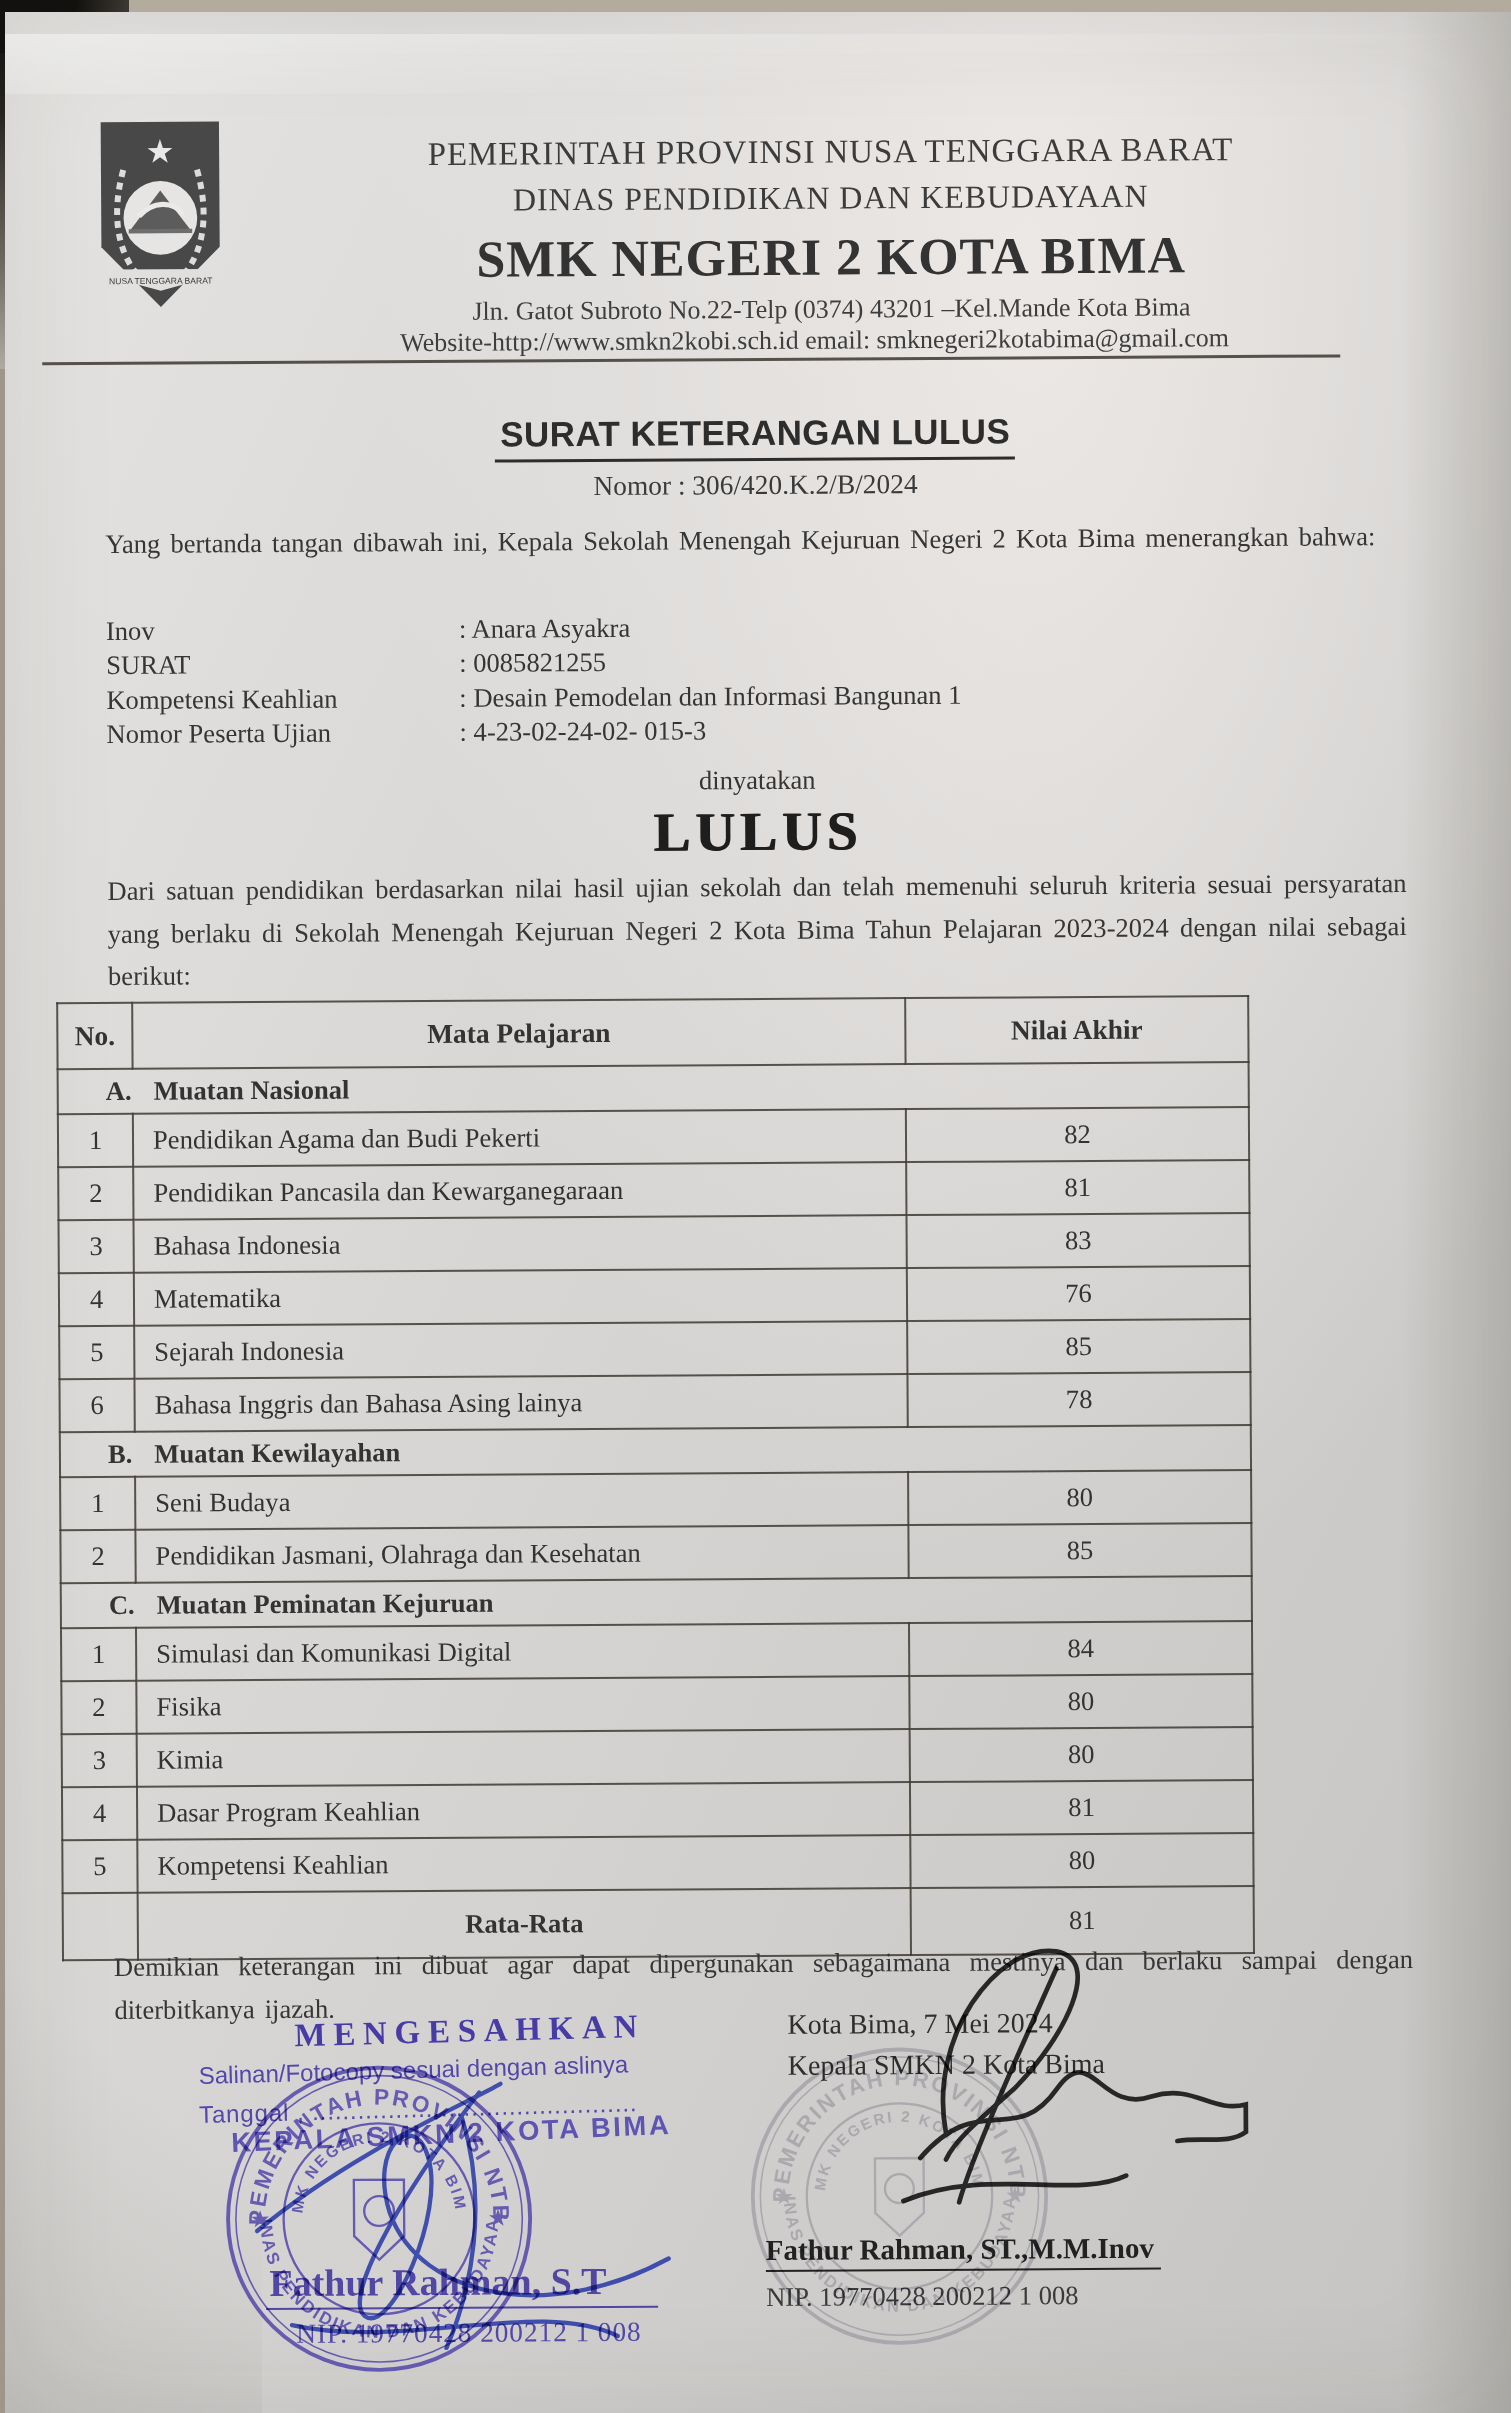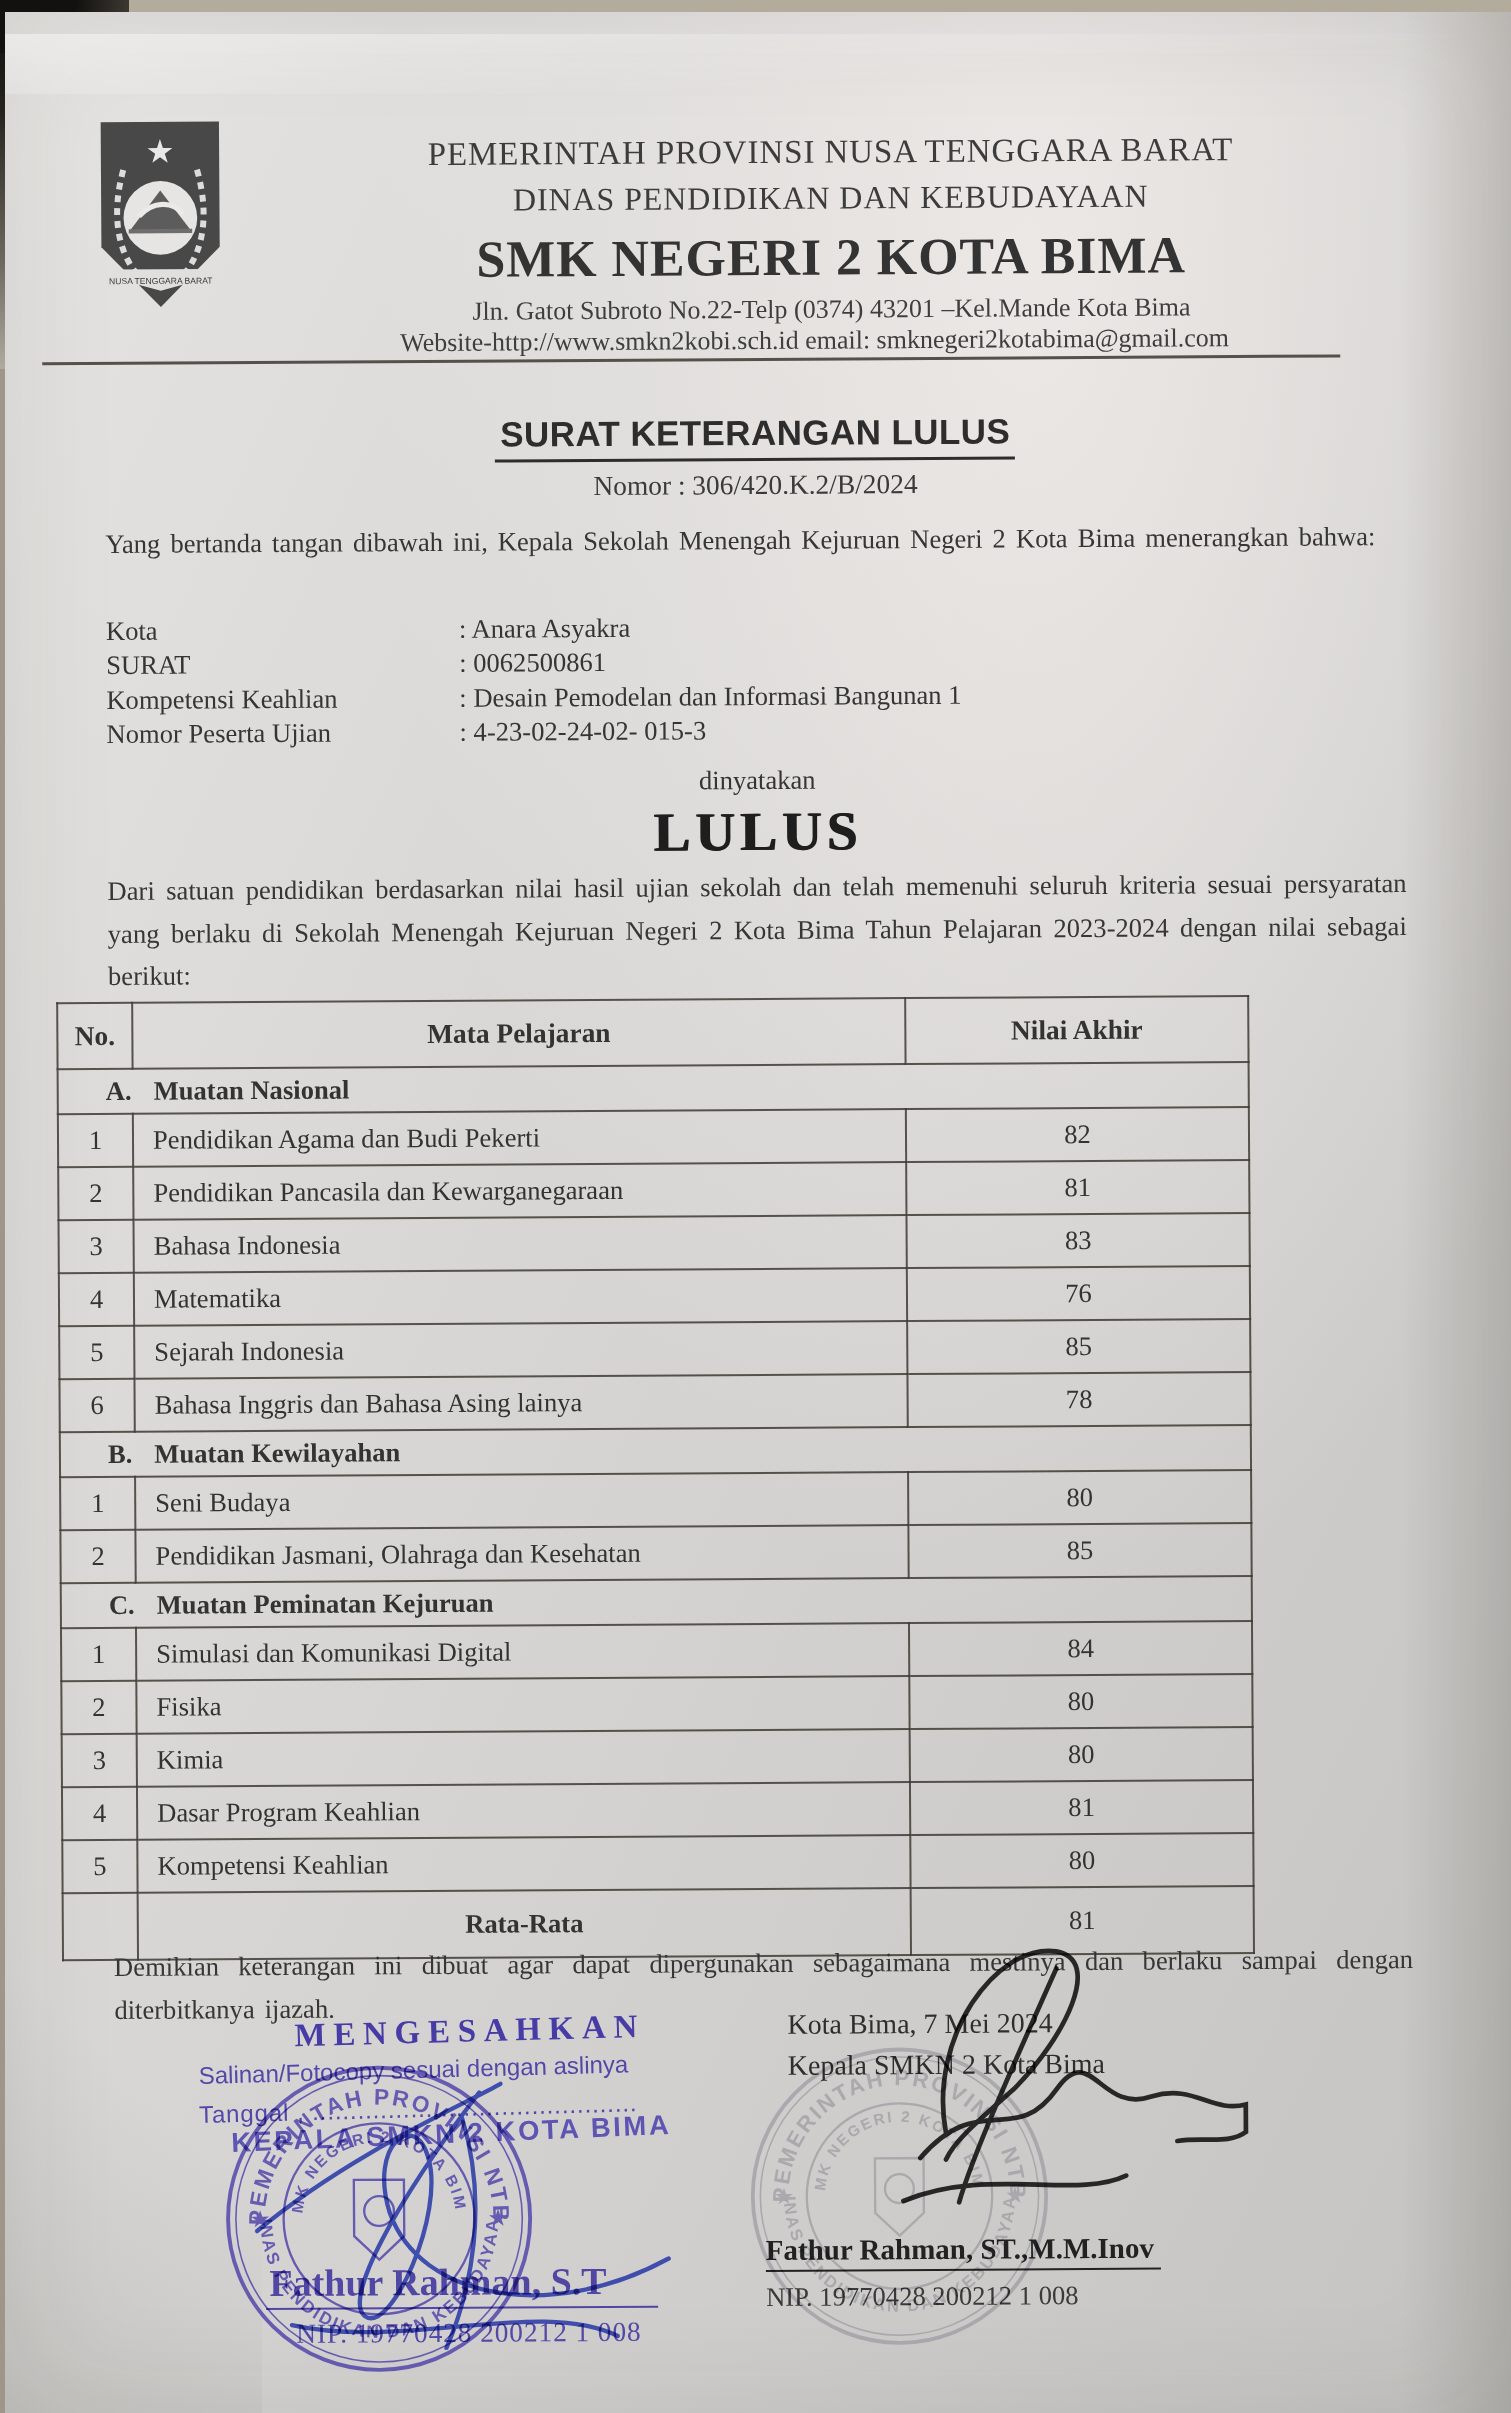--- a/index.html
+++ b/index.html
@@ -132,26 +132,26 @@
       <div class="abs hdr-rule"></div>
 
       <div class="abs ctr doc-title-wrap">
         <span class="doc-title">SURAT KETERANGAN LULUS</span>
       </div>
       <div class="abs ctr doc-number">Nomor :  306/420.K.2/B/2024</div>
 
       <div class="abs para intro">Yang bertanda tangan dibawah ini, Kepala Sekolah Menengah Kejuruan Negeri 2 Kota Bima menerangkan bahwa:</div>
 
       <div class="abs stu-row" style="top:600px;">
-        <span class="stu-label">Kota</span>
+        <span class="stu-label">Inov</span>
         <span class="stu-value">: Anara Asyakra</span>
       </div>
       <div class="abs stu-row" style="top:634px;">
         <span class="stu-label">SURAT</span>
-        <span class="stu-value">: 0062500861</span>
+        <span class="stu-value">: 0085821255</span>
       </div>
       <div class="abs stu-row" style="top:669px;">
         <span class="stu-label">Kompetensi Keahlian</span>
         <span class="stu-value">: Desain Pemodelan dan Informasi Bangunan 1</span>
       </div>
       <div class="abs stu-row" style="top:703px;">
         <span class="stu-label">Nomor Peserta Ujian</span>
         <span class="stu-value">: 4-23-02-24-02- 015-3</span>
       </div>
 

